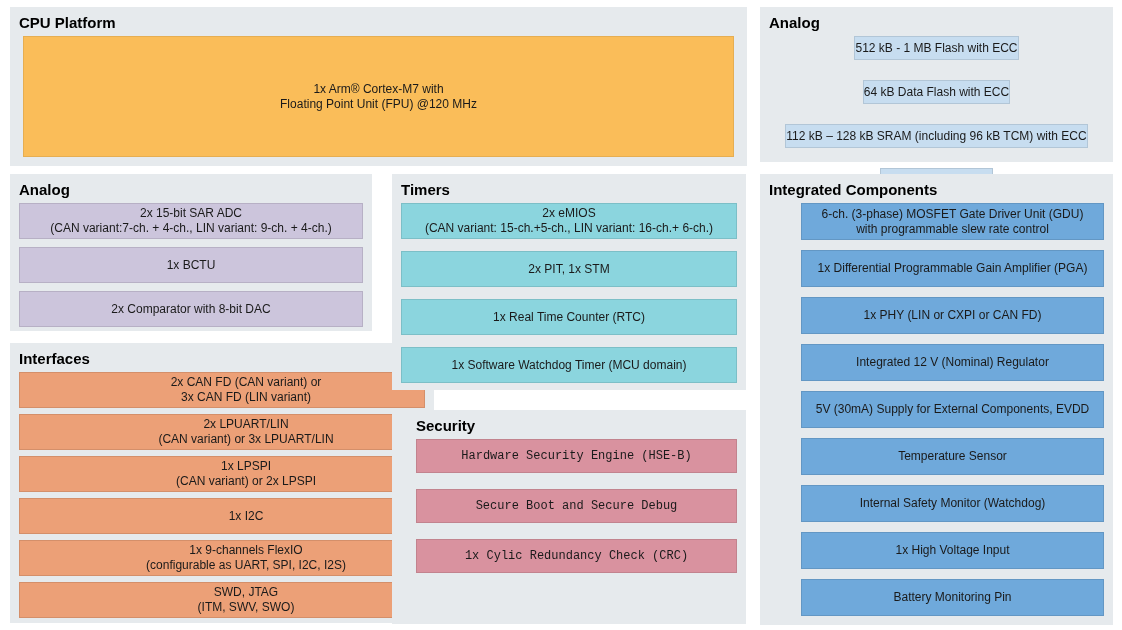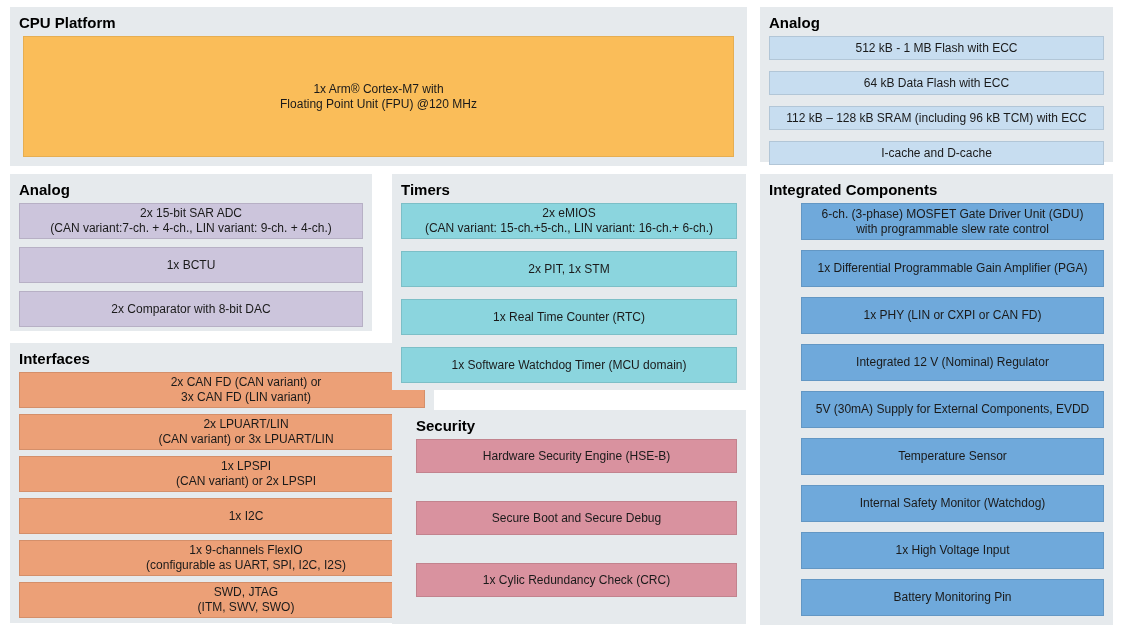--- a/index.html
+++ b/index.html
@@ -29,25 +29,25 @@
   .memory    {left:760px; top:7px;   width:353px; height:155px;}
   .analog    {left:10px;  top:174px; width:362px; height:157px;}
   .interfaces{left:10px;  top:343px; width:424px; height:280px;}
   .timers    {left:392px; top:174px; width:354px; height:216px;}
   .security  {left:392px; top:410px; width:354px; height:214px;padding-left:24px;}
   .integrated{left:760px; top:174px; width:353px; height:451px;}
   
   .cpu-block{background:var(--cpu-block);height:121px;margin:4px 4px 0 4px;
     display:flex;align-items:center;justify-content:center;text-align:center;
     font-size:12px;line-height:15px;white-space:pre-line;border:1px solid rgba(0,0,0,0.08);}
-  .memory     .rows{gap:11px;}  .memory     .row{height:24px;background:var(--memory-row);}
+  .memory     .rows{gap:20px;align-items:center;}  .memory     .row{height:24px;background:var(--memory-row);}
   .analog     .rows{gap:8px;}  .analog     .row{height:36px;background:var(--analog-row);text-align:center;}
   .interfaces .rows{gap:6px;}  .interfaces .row{height:36px;background:var(--interfaces-row);padding-left:48px;}
   .timers     .rows{gap:12px;} .timers     .row{height:36px;background:var(--timers-row);}
-  .security   .rows{gap:28px;} .security   .row{height:34px;background:var(--security-row);}
+  .security   .rows{gap:16px;font-family:Liberation Mono, monospace;} .security   .row{height:34px;background:var(--security-row);}
   .integrated .rows{gap:10px;padding-left:32px;} .integrated .row{height:37px;background:var(--integrated-row);}
 </style>
 </head>
 <body>
 
 <div class="stage">
 
   <div class="panel cpu">
     <div class="panel-title">CPU Platform</div>
     <div class="cpu-block">1x Arm® Cortex-M7 with

